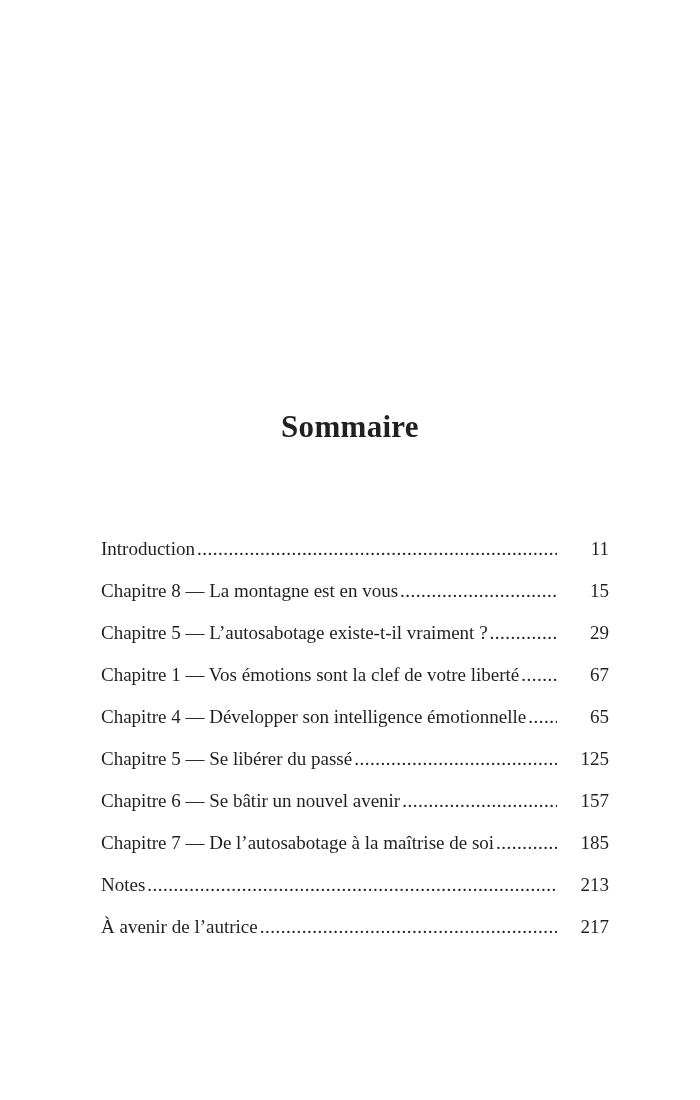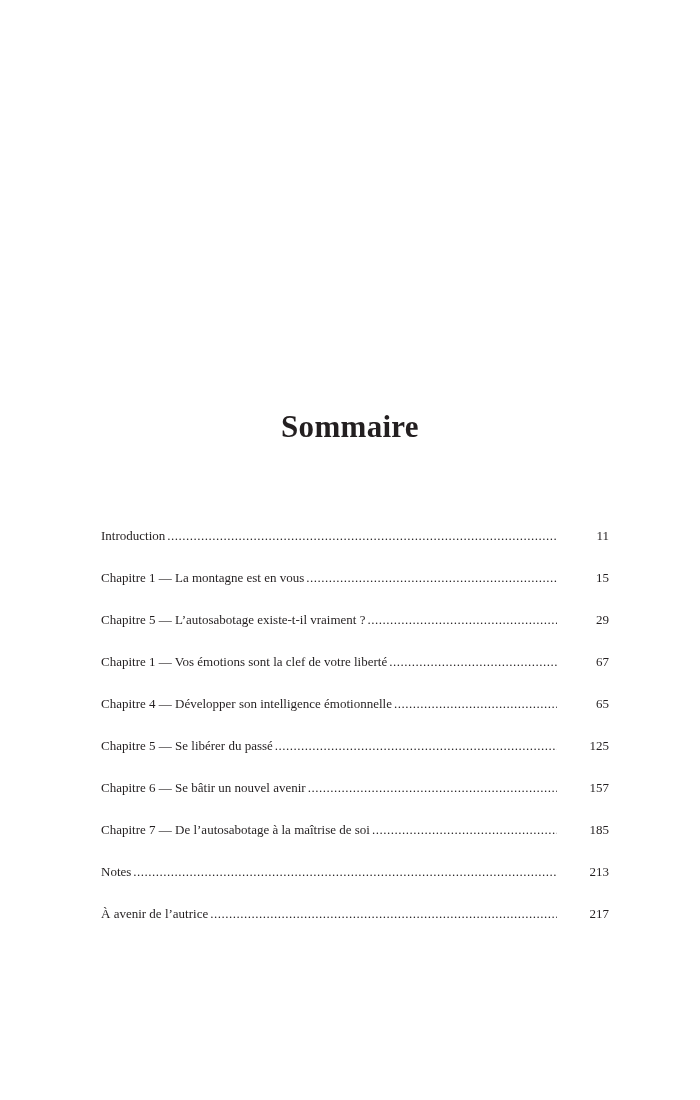--- a/index.html
+++ b/index.html
@@ -1,40 +1,40 @@
 <!DOCTYPE html>
 <html><head>
 <meta charset="utf-8">
 <style>
   html, body { margin: 0; padding: 0; background: #ffffff; }
   body { width: 700px; height: 1100px; position: relative; overflow: hidden;
          font-family: "Liberation Serif", "DejaVu Serif", serif; color: #231f20; }
   .title { position: absolute; top: 388px; left: 0; width: 700px; text-align: center;
            font-size: 31px; font-weight: bold; letter-spacing: 0.3px; }
   .toc { position: absolute; top: 528px; left: 101px; width: 508px; }
-  .row { display: flex; align-items: flex-start; height: 42px; font-size: 13px; }
+  .row { display: flex; align-items: center; height: 42px; font-size: 19px; }
   .row .label { white-space: nowrap; }
   .row .dots { flex: 1; overflow: hidden; white-space: nowrap; margin-left: 2px; margin-right: 22px;
                letter-spacing: 0.5px; }
   .row .dots::after { content: "........................................................................................................................................................................"; }
   .row .page { min-width: 30px; text-align: right; }
 </style>
 </head>
 <body>
 
 <h1 class="title">Sommaire</h1>
 
 <div class="toc">
   <div class="row">
     <span class="label">Introduction</span>
     <span class="dots"></span>
     <span class="page">11</span>
   </div>
   <div class="row">
-    <span class="label">Chapitre 1 — La montagne est en vous</span>
+    <span class="label">Chapitre 8 — La montagne est en vous</span>
     <span class="dots"></span>
     <span class="page">15</span>
   </div>
   <div class="row">
     <span class="label">Chapitre 5 — L’autosabotage existe-t-il vraiment ?</span>
     <span class="dots"></span>
     <span class="page">29</span>
   </div>
   <div class="row">
     <span class="label">Chapitre 1 — Vos émotions sont la clef de votre liberté</span>

